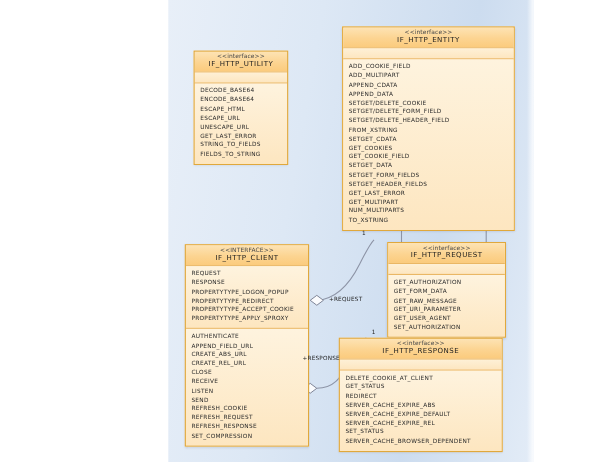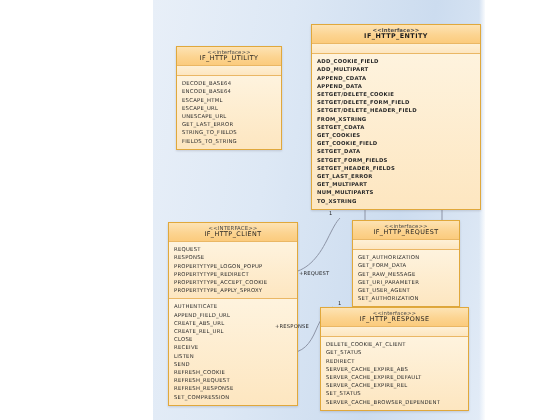--- a/index.html
+++ b/index.html
@@ -88,25 +88,25 @@
     list-style: none;
     font-size: 5.3px;
     color: #2b2b2b;
     line-height: 8.2px;
     letter-spacing: 0.25px;
     white-space: nowrap;
   }
   .uml ul { margin: 0; padding: 0; }
 
   
-  #box-utility  { left: 176px; top: 46px;  width: 106px; }
-  #box-entity   { left: 311px; top: 24px;  width: 170px; font-weight: bold; }
-  #box-client   { left: 168px; top: 222px; width: 130px; }
+  #box-utility  { left: 176px; top: 46px;  width: 86px; }
+  #box-entity   { left: 311px; top: 24px;  width: 157px; }
+  #box-client   { left: 168px; top: 222px; width: 113px; }
   #box-request  { left: 352px; top: 220px; width: 108px; }
-  #box-response { left: 320px; top: 307px; width: 149px; }
+  #box-response { left: 308px; top: 307px; width: 149px; }
 
   .edge-label {
     position: absolute;
     font-size: 5.2px;
     color: #1f1f1f;
     letter-spacing: 0.2px;
     white-space: nowrap;
   }
   .mult {
     position: absolute;

